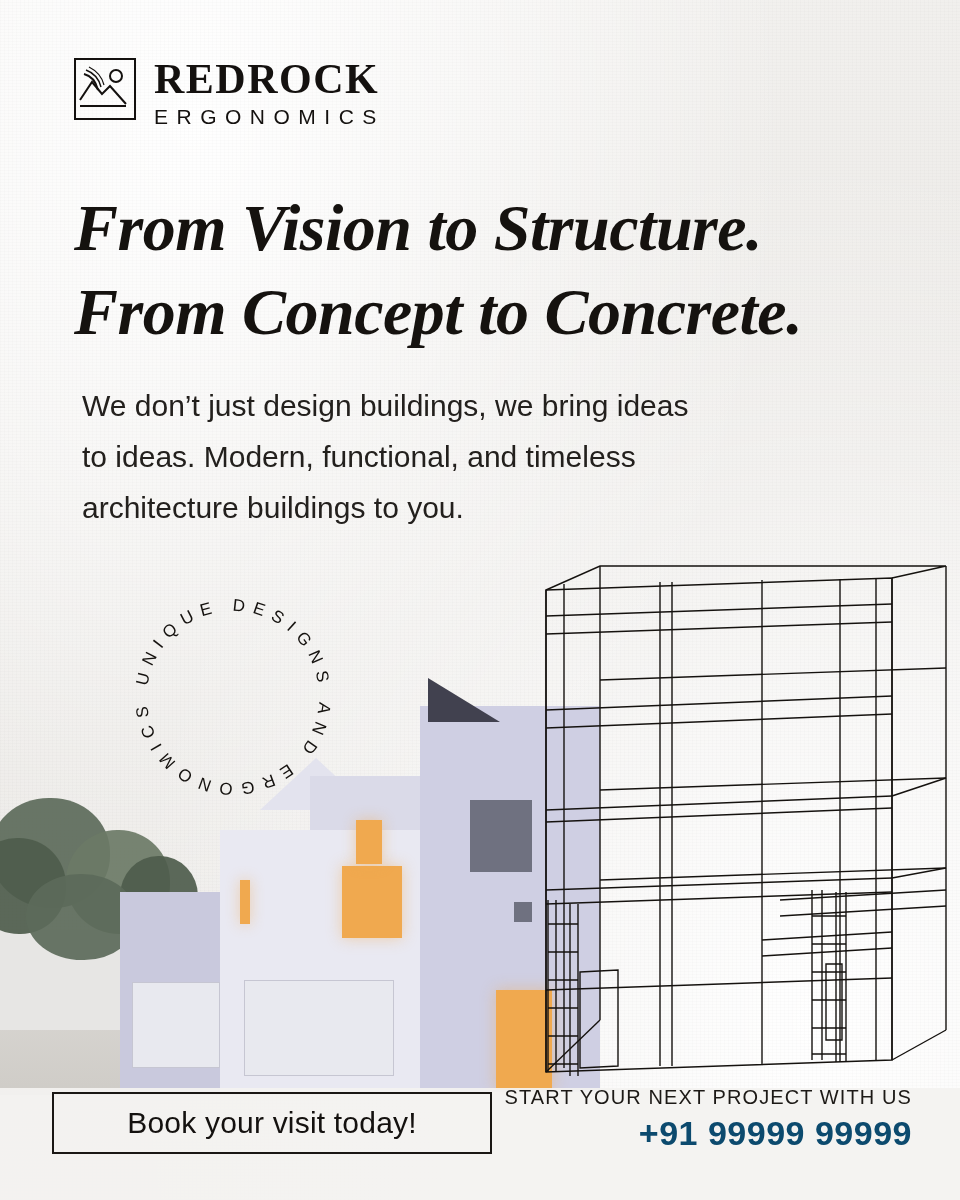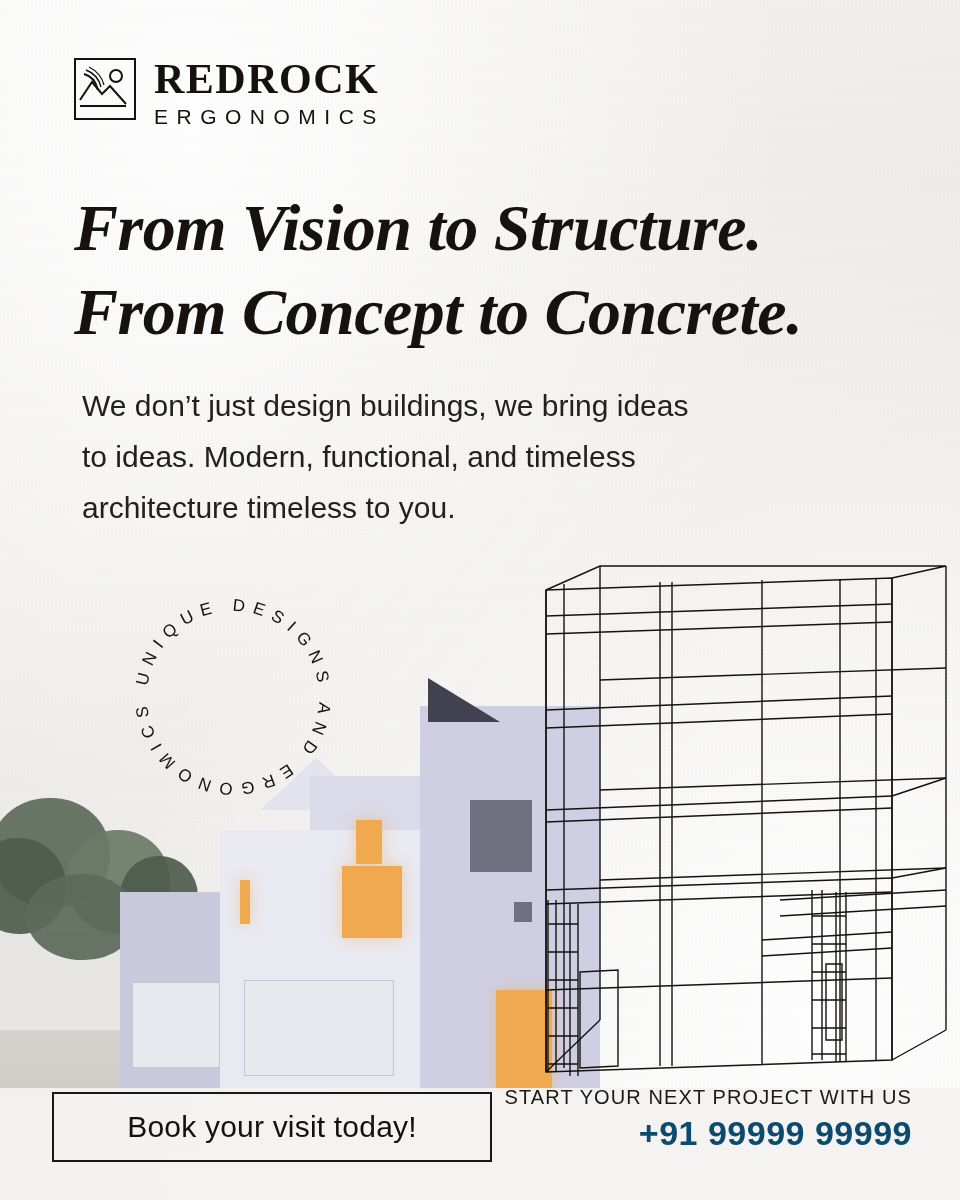--- a/index.html
+++ b/index.html
@@ -211,21 +211,21 @@
     width: 960px;
     height: 112px;
     z-index: 7;
     background: rgba(243,242,240,0.94);
   }
   .cta-btn {
     position: absolute;
     left: 52px;
     top: 4px;
     width: 440px;
-    height: 70px;
+    height: 62px;
     border: 2px solid #1a1714;
     background: transparent;
     color: #14110f;
     font-family: "Liberation Sans", sans-serif;
     font-size: 30px;
     letter-spacing: .2px;
     cursor: pointer;
     display: flex;
     align-items: center;
     justify-content: center;
@@ -272,21 +272,21 @@
   </div>
 
   <h1 class="headline">
     <span>From Vision to Structure.</span>
     <span>From Concept to Concrete.</span>
   </h1>
 
   <p class="subcopy">
     <span>We don’t just design buildings, we bring ideas</span>
     <span>to ideas. Modern, functional, and timeless</span>
-    <span>architecture timeless to you.</span>
+    <span>architecture buildings to you.</span>
   </p>
 
   <div class="art">
 
     <div class="ground"></div>
     <div class="wall-low"></div>
 
     <div class="foliage">
       <div class="leaf l1" style="left:20px;  top:8px;   width:120px; height:110px;"></div>
       <div class="leaf l2" style="left:0px;   top:48px;  width:96px;  height:96px;"></div>

